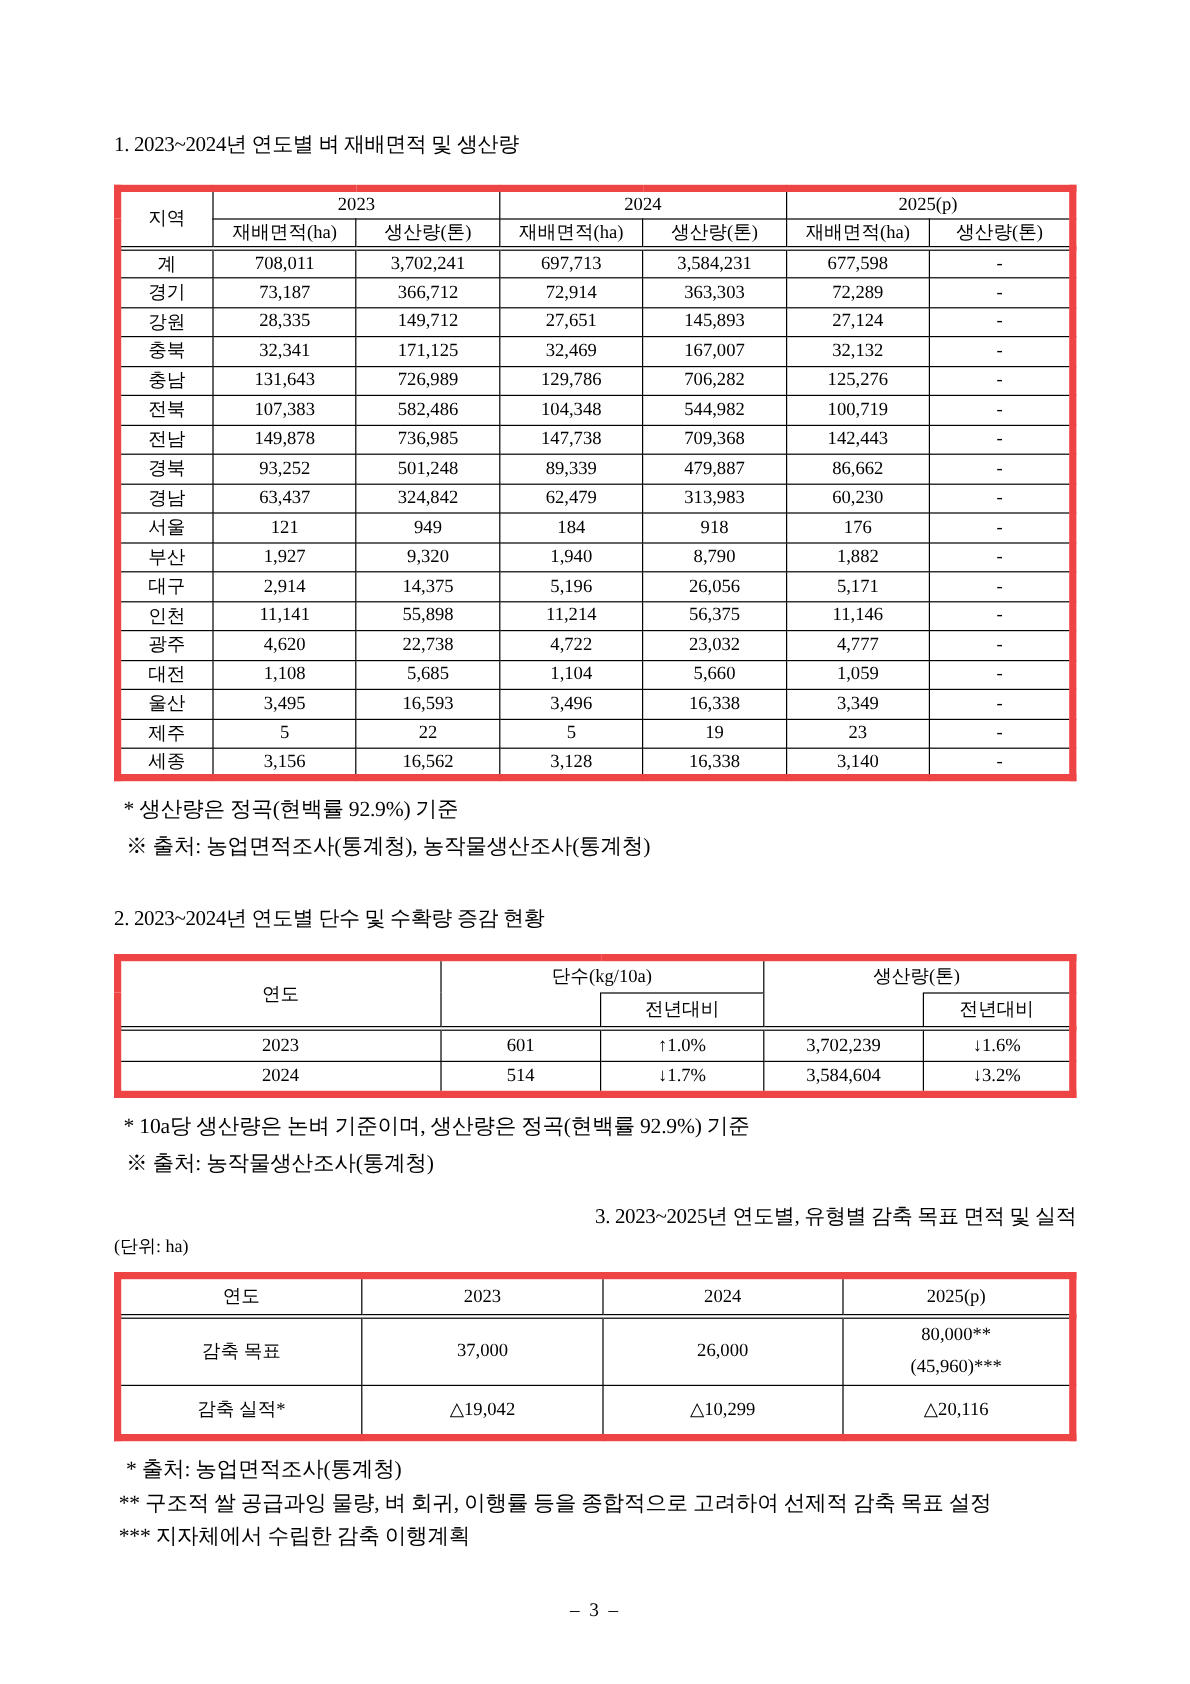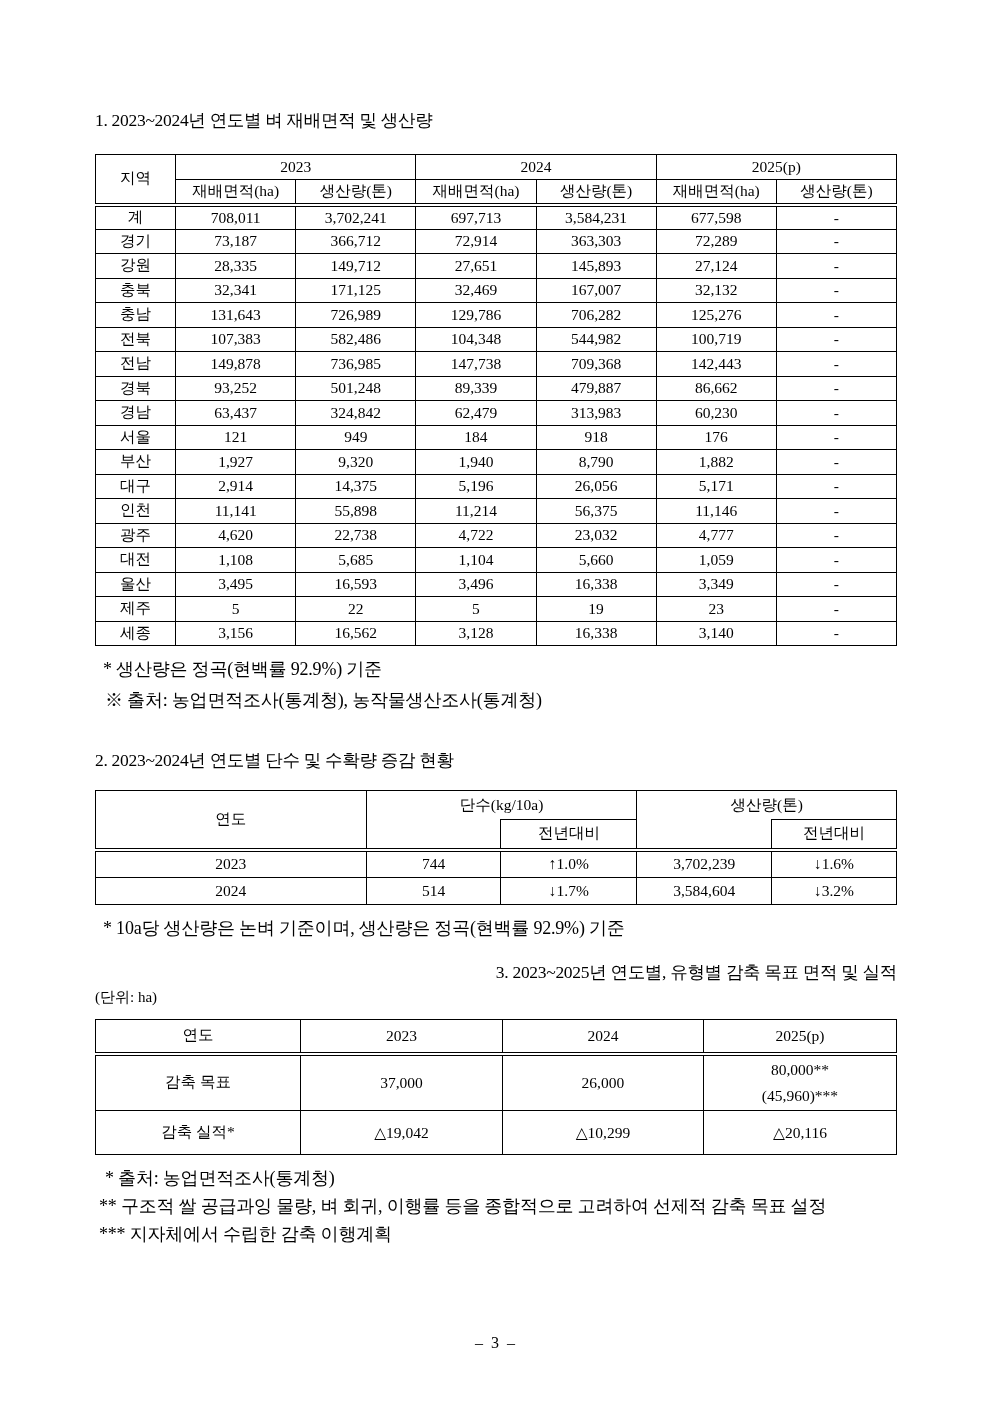--- a/index.html
+++ b/index.html
@@ -1,19 +1,19 @@
 <!DOCTYPE html>
 <html><head>
 <meta charset="utf-8">
 <style>
   html,body{margin:0;padding:0;background:#fff;}
   body{width:992px;height:1403px;font-family:"Liberation Serif","DejaVu Serif",serif;color:#000;position:relative;}
   .content{padding:108px 95px 0 95px;width:802px;}
   .sec-title{font-size:17.5px;letter-spacing:-0.3px;white-space:nowrap;}
-  table{border-collapse:collapse;width:100%;table-layout:fixed;border:1px solid #ef4444;}
+  table{border-collapse:collapse;width:100%;table-layout:fixed;border:6px solid #ef4444;}
   td{border:1px solid #000;text-align:center;vertical-align:middle;font-size:15.5px;padding:0 2px;overflow:hidden;white-space:nowrap;}
   .dbl{border-bottom:4px double #000;}
   .notop{border-top:none;}
   .nobot{border-bottom:none;}
   
   .t1{margin-top:22px;}
   .t1 tr{height:24.5px;}
   .t1 tr.hrow{height:25px;}
   
   .t2{margin-top:18px;}
@@ -252,36 +252,37 @@
         <td colspan="2" class="nobot">생산량(톤)</td>
       </tr>
       <tr class="h2">
         <td class="notop dbl"></td>
         <td class="dbl">전년대비</td>
         <td class="notop dbl"></td>
         <td class="dbl">전년대비</td>
       </tr>
       <tr class="drow">
         <td>2023</td>
-        <td>744</td>
+        <td>601</td>
         <td>↑1.0%</td>
         <td>3,702,239</td>
         <td>↓1.6%</td>
       </tr>
       <tr class="drow">
         <td>2024</td>
         <td>514</td>
         <td>↓1.7%</td>
         <td>3,584,604</td>
         <td>↓3.2%</td>
       </tr>
     </tbody>
   </table>
 
   <div class="footnote fn-a">* 10a당 생산량은 논벼 기준이며, 생산량은 정곡(현백률 92.9%) 기준</div>
+  <div class="footnote fn-b">※ 출처: 농작물생산조사(통계청)</div>
 
   <div class="sec-title title3">3. 2023~2025년 연도별, 유형별 감축 목표 면적 및 실적</div>
   <div class="unit-note">(단위: ha)</div>
 
   <table class="t3">
     <colgroup>
       <col style="width:25.6%">
         <col style="width:25.2%">
         <col style="width:25.1%">
         <col style="width:24.1%">

